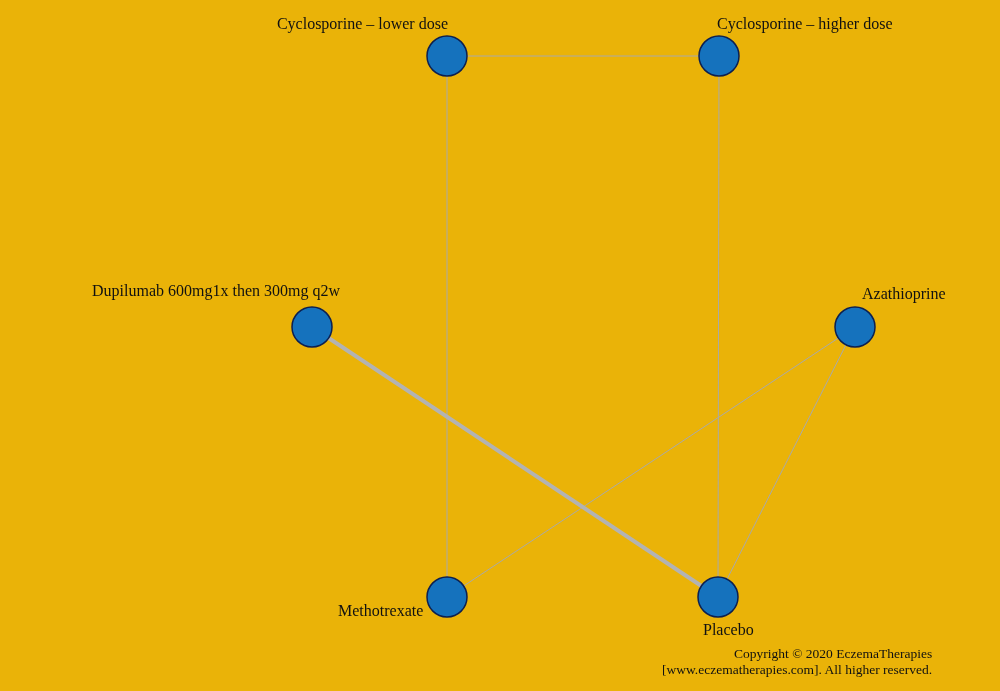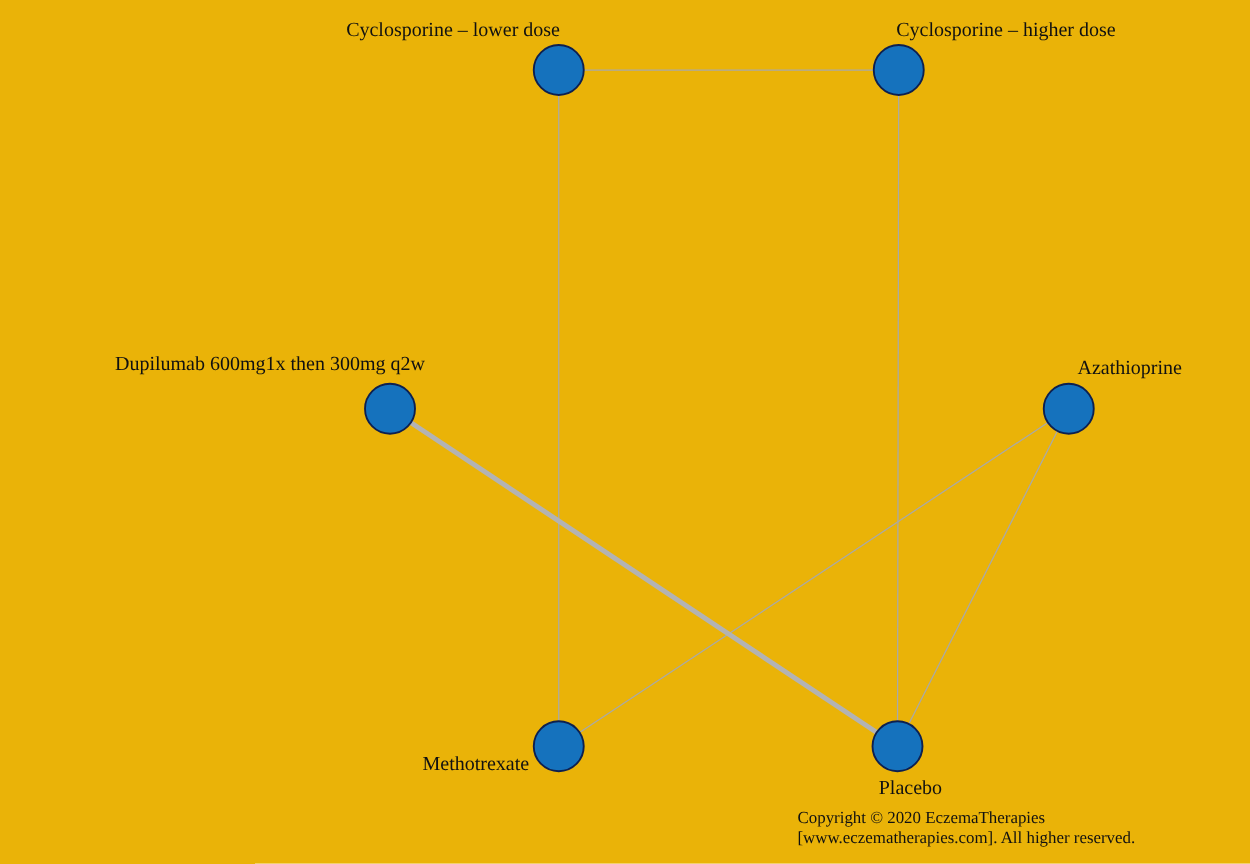--- a/index.html
+++ b/index.html
@@ -20,26 +20,27 @@
     left: 0;
     top: 0;
   }
   .node-label {
     font-family: "Liberation Serif", "DejaVu Serif", serif;
     font-size: 16px;
     fill: #111111;
   }
   .copyright {
     position: absolute;
-    left: 638px;
+    left: 662px;
     top: 646px;
     font-size: 13.5px;
     line-height: 16px;
     color: #111111;
     white-space: nowrap;
+    text-align: right;
   }
 </style>
 </head>
 <body>
 
 <div class="figure-canvas">
   <svg id="network-svg" class="network" width="1000" height="691" viewBox="0 0 1000 691">
       <line x1="447" y1="56" x2="719" y2="56" stroke="#a9a9a9" stroke-width="1"></line>
       <line x1="447" y1="56" x2="447" y2="597" stroke="#a9a9a9" stroke-width="1"></line>
       <line x1="719" y1="56" x2="718" y2="597" stroke="#a9a9a9" stroke-width="1"></line>

